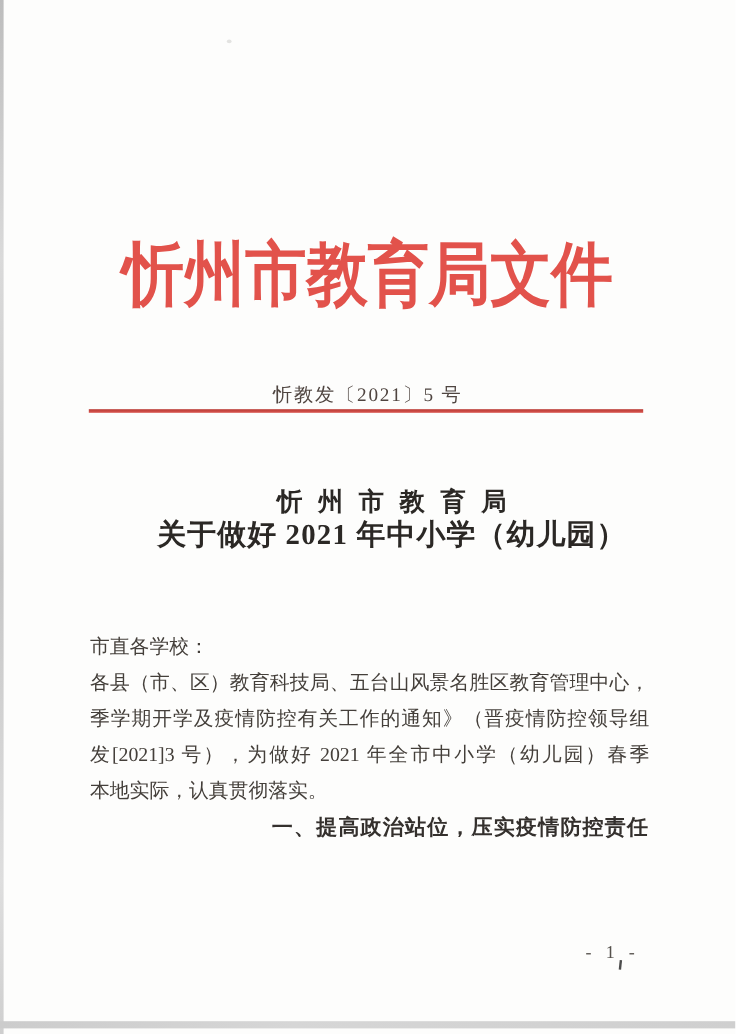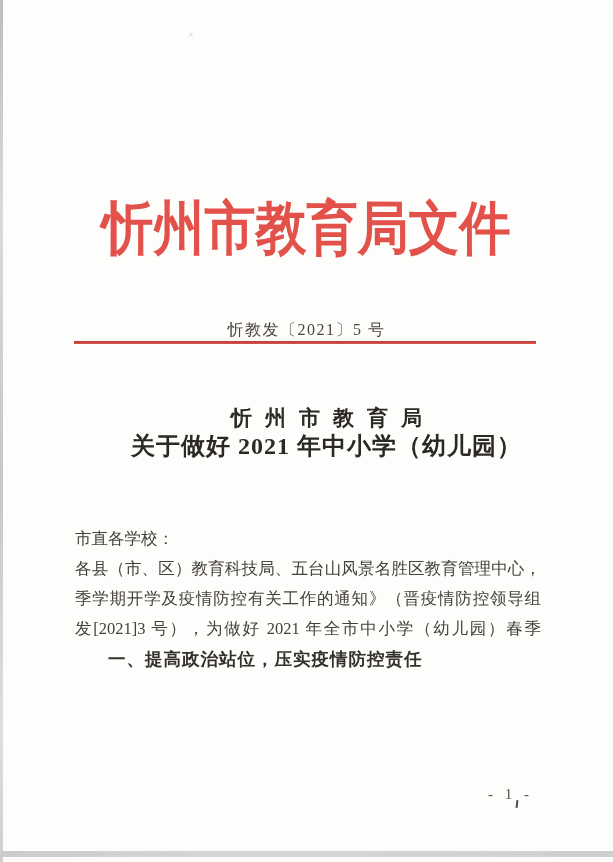--- a/index.html
+++ b/index.html
@@ -60,21 +60,21 @@
   
   .body-block {
     position: absolute; top: 524px; left: 75px; width: 466px;
     font-size: 16.5px; color: #443f3a;
   }
   .bline { height: 30px; line-height: 30px; white-space: nowrap; overflow: visible; }
   .bline.just { white-space: normal; text-align: justify; text-align-last: justify; }
   .bline.ind { text-indent: 33px; }
   .bline.heading {
     font-family: "Liberation Sans", "DejaVu Sans", sans-serif;
-    font-weight: 700; font-size: 17.5px; color: #34302d; letter-spacing: 1px;
+    font-weight: 700; font-size: 17.5px; color: #34302d; letter-spacing: 1px; text-align: right;
   }
   .page-number {
     position: absolute; top: 786px; right: 80px;
     font-size: 15px; color: #56524d; letter-spacing: 4px;
     font-family: "Liberation Serif", "DejaVu Serif", serif;
   }
 </style>
 </head>
 <body>
 
@@ -94,18 +94,19 @@
   <div class="notice-title">
     <div class="t1">忻州市教育局</div>
     <div class="t2">关于做好 2021 年中小学（幼儿园）</div>
   </div>
 
   <div class="body-block">
     <div class="bline">市直各学校：</div>
     <div class="bline just">各县（市、区）教育科技局、五台山风景名胜区教育管理中心，</div>
     <div class="bline just">季学期开学及疫情防控有关工作的通知》（晋疫情防控领导组</div>
     <div class="bline just">发[2021]3 号），为做好 2021 年全市中小学（幼儿园）春季</div>
+    <div class="bline">本地实际，认真贯彻落实。</div>
     <div class="bline heading ind">一、提高政治站位，压实疫情防控责任</div>
   </div>
 
   <div class="page-number">- 1 -</div>
 
 </div>
 
 </body></html>

